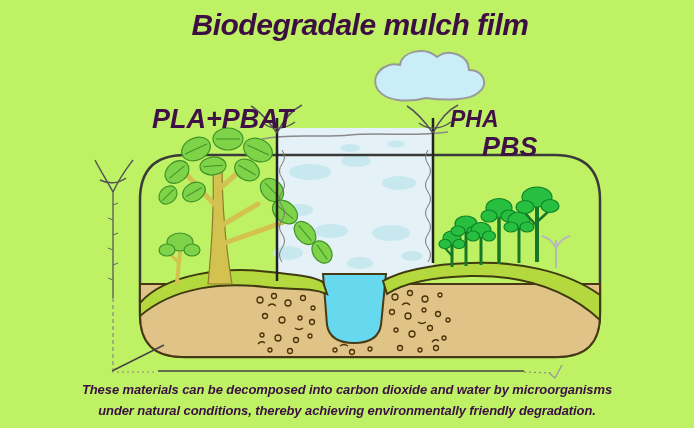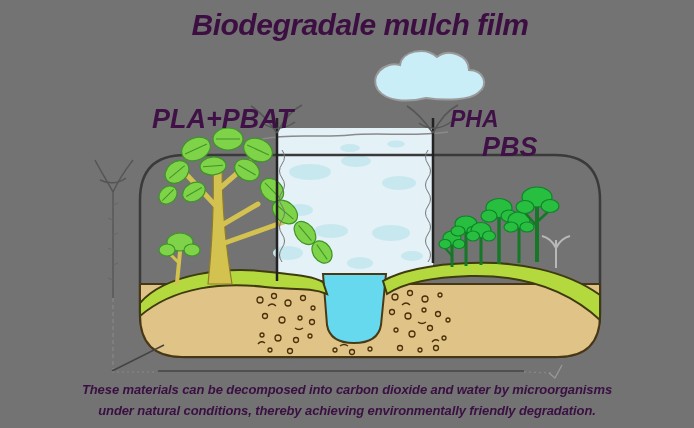--- a/index.html
+++ b/index.html
@@ -1,17 +1,17 @@
 <!DOCTYPE html>
 <html><head>
 <meta charset="utf-8">
 <style>
   html,body{margin:0;padding:0;background:#e9e9e9;}
   .stage{
-    position:relative;width:694px;height:428px;background:#737373;
+    position:relative;width:694px;height:428px;background:#bef264;
     overflow:hidden;font-family:"Liberation Sans",sans-serif;
   }
   svg{position:absolute;left:0;top:0;}
   text{font-family:"Liberation Sans",sans-serif;}
   .title-text{font-size:30px;font-weight:bold;font-style:italic;fill:#3c0e42;letter-spacing:-0.5px;}
   .mat-label{font-weight:bold;font-style:italic;fill:#401146;}
   .mat-label.big{font-size:27px;}
   .mat-label.mid{font-size:23px;}
   .caption-text{font-size:13px;font-weight:bold;font-style:italic;fill:#3a0f42;letter-spacing:-0.1px;}
 </style>

